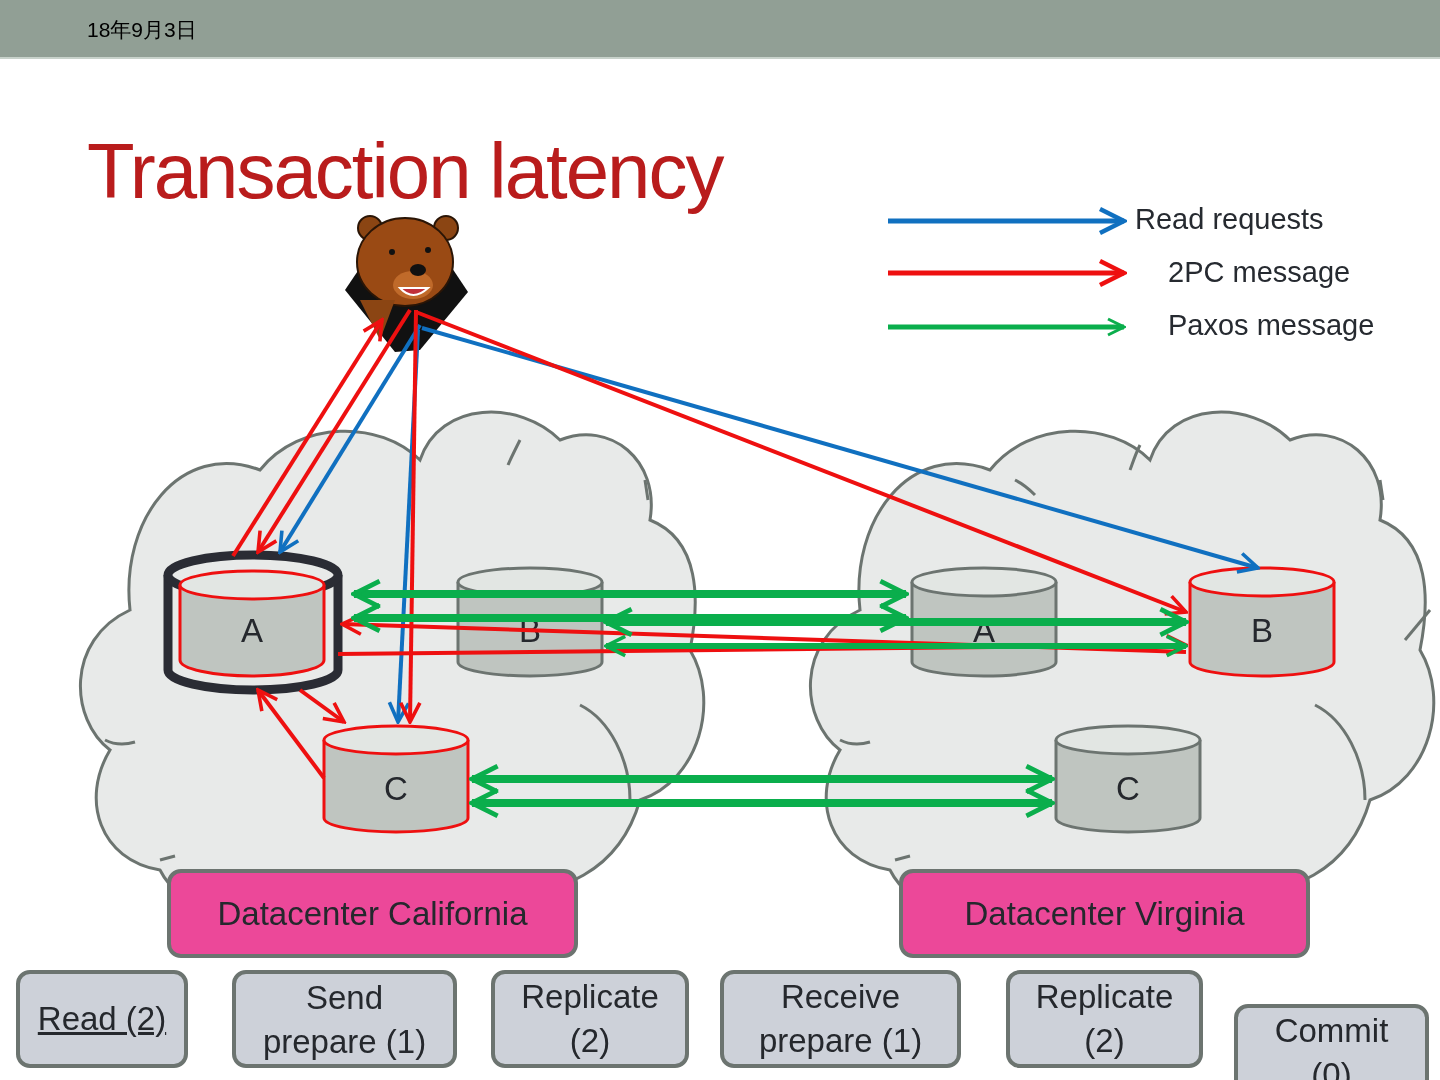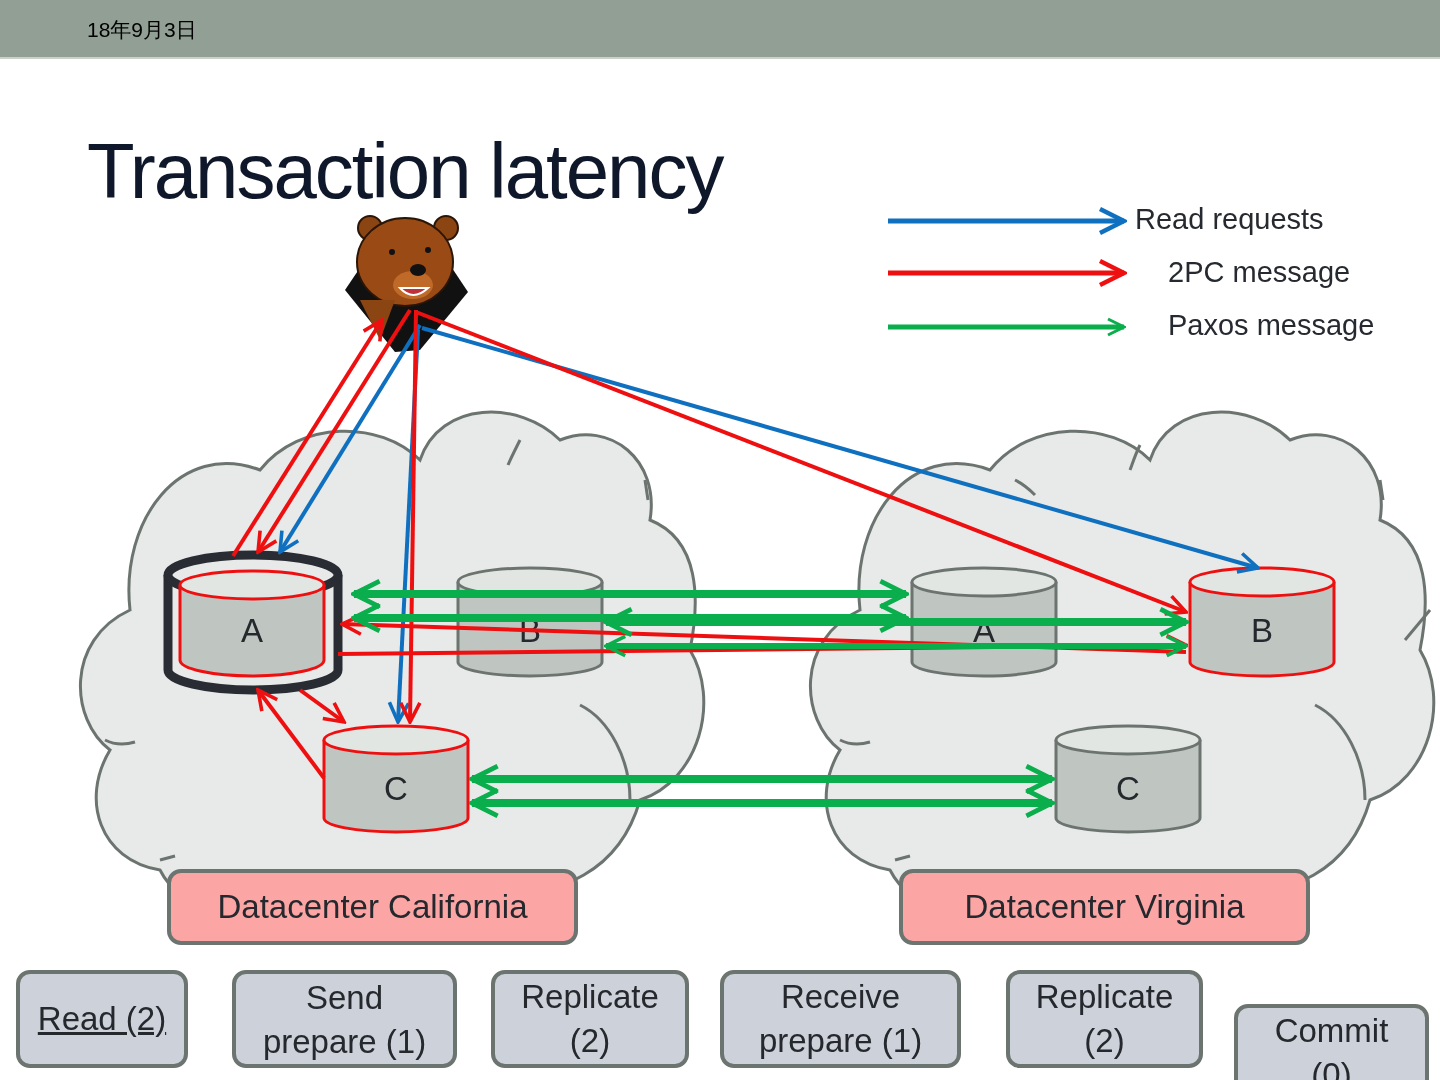--- a/index.html
+++ b/index.html
@@ -1,23 +1,23 @@
 <!DOCTYPE html>
 <html><head>
 <meta charset="utf-8">
 <style>
   html, body { margin:0; padding:0; }
   body { width:1440px; height:1080px; position:relative; overflow:hidden; background:#ffffff; font-family:"Liberation Sans", sans-serif; }
   .topbar { position:absolute; left:0; top:0; width:1440px; height:57px; background:#919f95; border-bottom:2px solid #c8d2cb; }
   .topbar .date { position:absolute; left:87px; top:16px; font-size:21px; color:#000000; }
   .topbar .course { position:absolute; left:675px; top:17px; font-size:21px; color:#ffffff; }
-  .title { position:absolute; left:87px; top:126px; font-size:78px; color:#0f172a; letter-spacing:-2px; white-space:nowrap; }
+  .title { position:absolute; left:87px; top:126px; font-size:78px; color:#b91c1c; letter-spacing:-2px; white-space:nowrap; }
   svg.diagram { position:absolute; left:0; top:0; }
   .legend-label { position:absolute; font-size:29px; color:#262a30; white-space:nowrap; }
-  .dc-label { position:absolute; height:76px; border:4px solid #6c7470; border-radius:14px; background:#fca5a5; font-size:33px; color:#25282d; display:flex; align-items:center; justify-content:center; box-sizing:border-box; }
+  .dc-label { position:absolute; height:89px; border:4px solid #6c7470; border-radius:14px; background:#ec4899; font-size:33px; color:#25282d; display:flex; align-items:center; justify-content:center; box-sizing:border-box; }
   .step { position:absolute; top:970px; height:98px; border:4px solid #6c7470; border-radius:14px; background:#cdd1d9; font-size:33px; color:#25282d; display:flex; align-items:center; justify-content:center; text-align:center; box-sizing:border-box; line-height:44px; }
   .step span { white-space:pre-line; }
   .dblabel { font-family:"Liberation Sans", sans-serif; font-size:33px; fill:#25282d; }
 </style>
 </head>
 <body>
 
 <div class="topbar">
   <span class="date">18年9月3日</span>
 </div>

